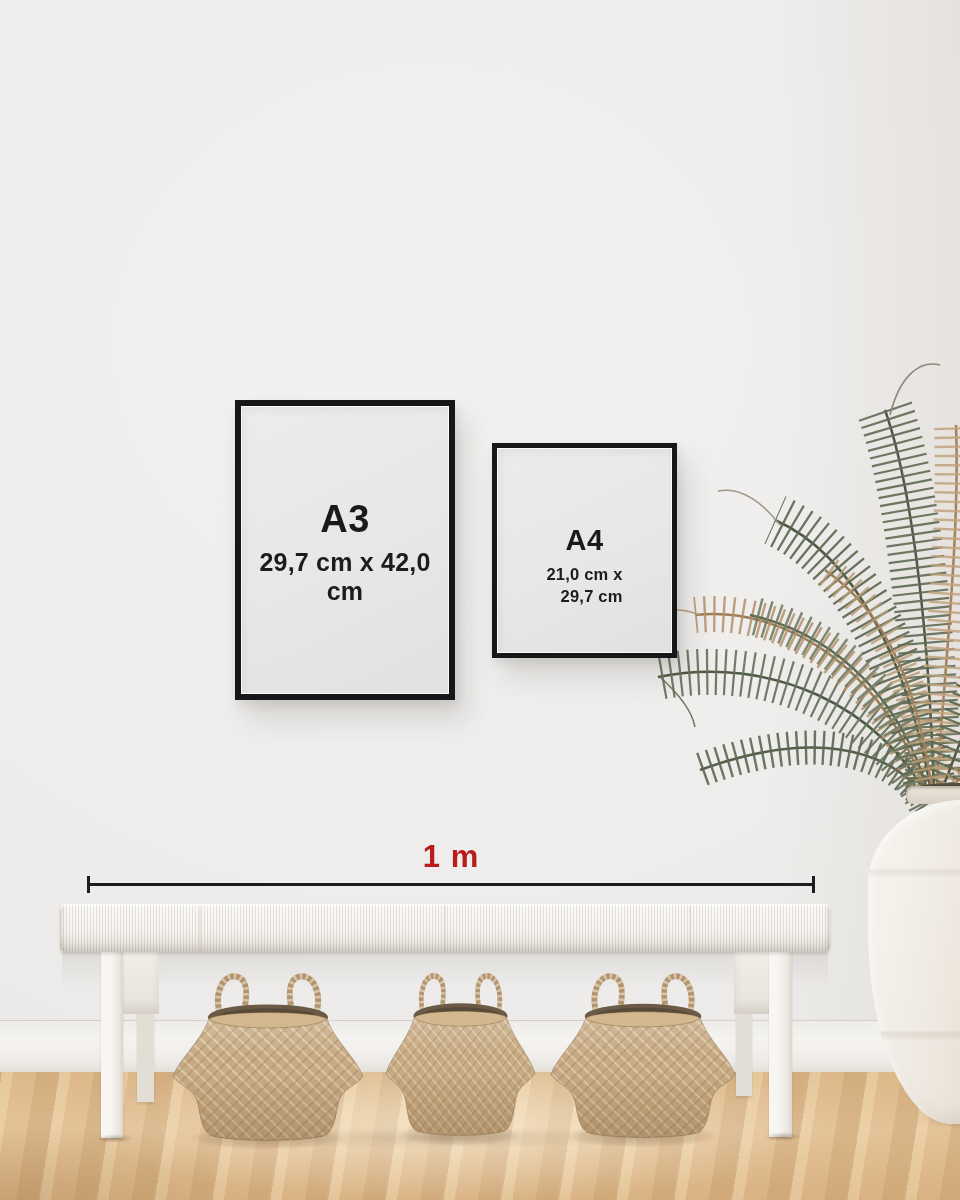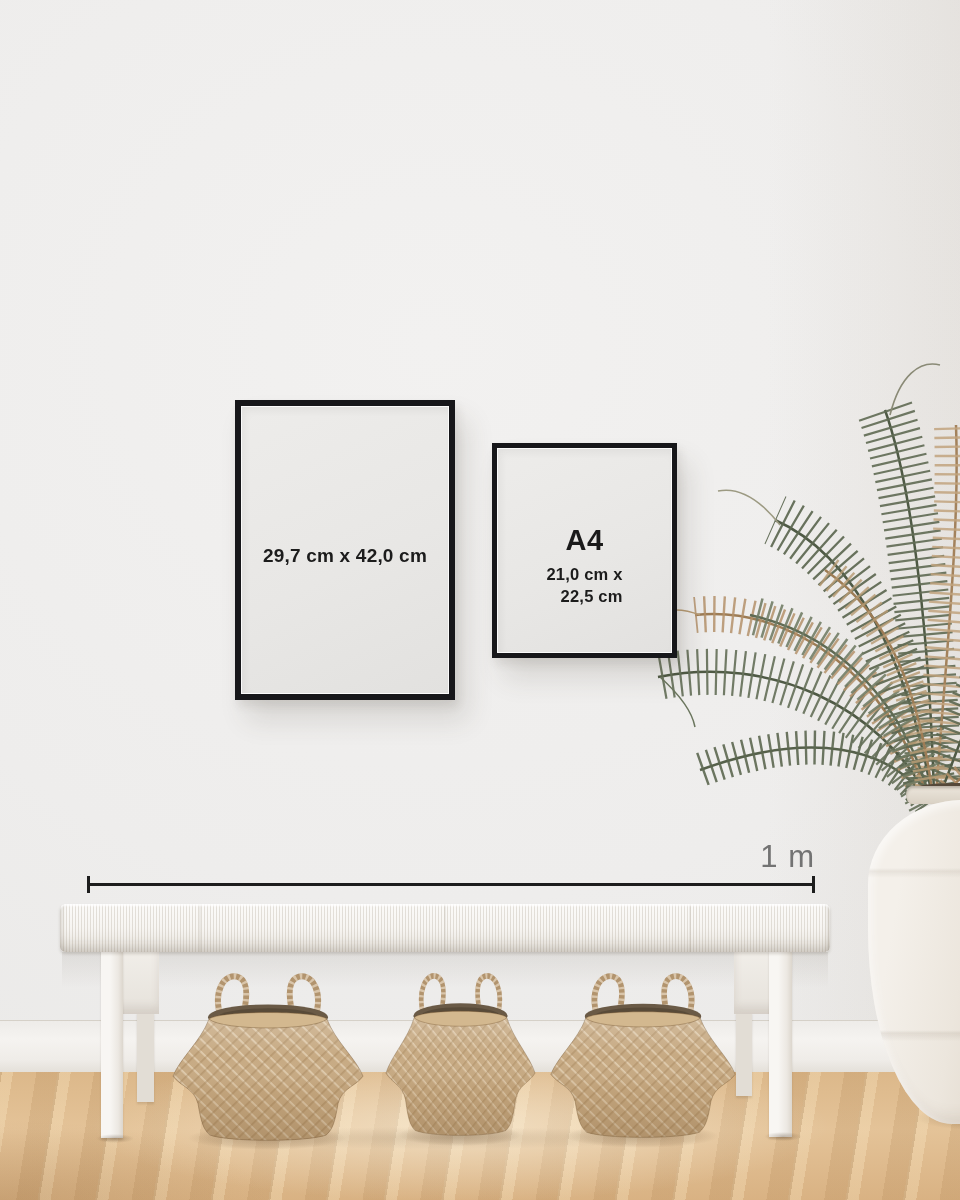--- a/index.html
+++ b/index.html
@@ -38,26 +38,26 @@
   .frame-a3 .paper{inset:6px;}
   .frame-a4{left:492px;top:443px;width:185px;height:215px;}
   .frame-a4 .paper{inset:5px;}
   .frame-text{text-align:center;color:#1a1a1a;}
   .frame-a3 .frame-text{transform:translateY(2px);}
   .frame-a4 .frame-text{transform:translateY(15px);}
   .frame-label{font-weight:700;letter-spacing:0.5px;}
   .frame-a3 .frame-label{font-size:38px;}
   .frame-a4 .frame-label{font-size:29px;}
   .frame-dims{font-weight:700;margin-top:7px;letter-spacing:0.2px;color:#1c1c1c;}
-  .frame-a3 .frame-dims{font-size:19px;}
+  .frame-a3 .frame-dims{font-size:25px;}
   .frame-a4 .frame-dims{font-size:16.5px;line-height:1.32;text-align:right;}
 
   
   .measure{left:87px;top:839px;width:728px;z-index:2;}
-  .measure-label{text-align:right;font-size:31px;font-weight:400;color:#737373;letter-spacing:1px;}
+  .measure-label{text-align:center;font-size:31px;font-weight:700;color:#b91c1c;letter-spacing:1px;}
   .measure-line{position:relative;margin-top:8px;height:3px;background:#1d1d1d;}
   .measure-line::before,.measure-line::after{content:"";position:absolute;width:3px;height:17px;top:-7px;background:#1d1d1d;}
   .measure-line::before{left:0;}
   .measure-line::after{right:0;}
 
   
   .bench-undershadow{left:62px;top:952px;width:766px;height:36px;z-index:1;
     background:linear-gradient(to bottom,rgba(95,85,70,0.10),rgba(95,85,70,0));}
   .bench-seat{left:60px;top:904px;width:770px;height:48px;border-radius:5px;z-index:4;
     background:
@@ -149,31 +149,32 @@
   </defs>
 </svg>
 
 <div class="abs wall"></div>
 <div class="abs baseboard"></div>
 <div class="abs floor"></div>
 
 <div class="abs frame frame-a3">
   <div class="paper">
     <div class="frame-text">
+      <div class="frame-label">A3</div>
       <div class="frame-dims">29,7 cm x 42,0 cm</div>
     </div>
   </div>
 </div>
 <div class="abs frame frame-a4">
   <div class="paper">
     <div class="frame-text">
       <div class="frame-label">A4</div>
       <div class="frame-dims">
         <div>21,0 cm x</div>
-        <div>22,5 cm</div>
+        <div>29,7 cm</div>
       </div>
     </div>
   </div>
 </div>
 
 <div class="abs measure">
   <div class="measure-label">1 m</div>
   <div class="measure-line"></div>
 </div>
 

